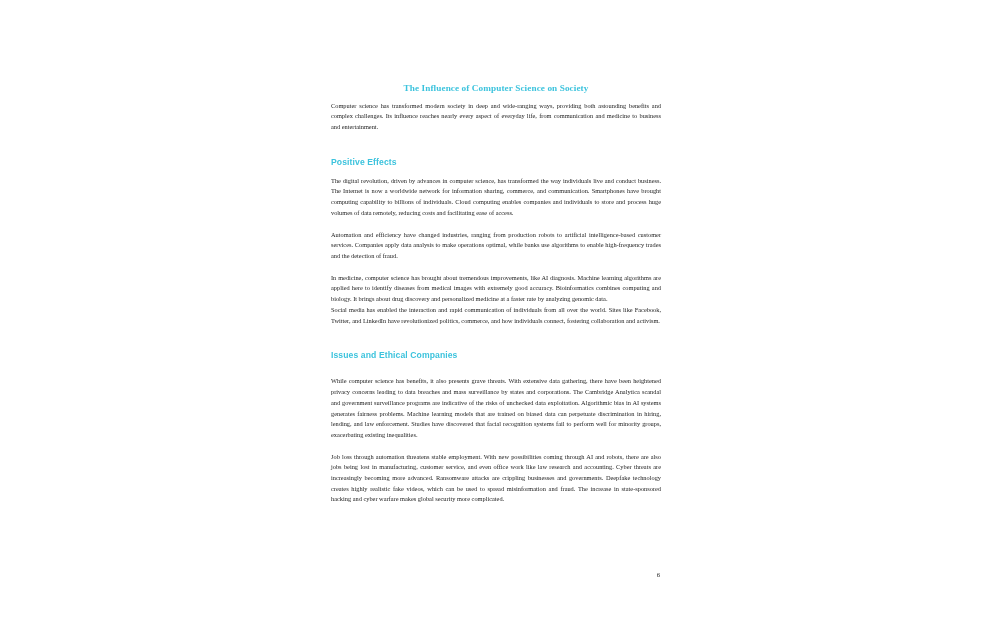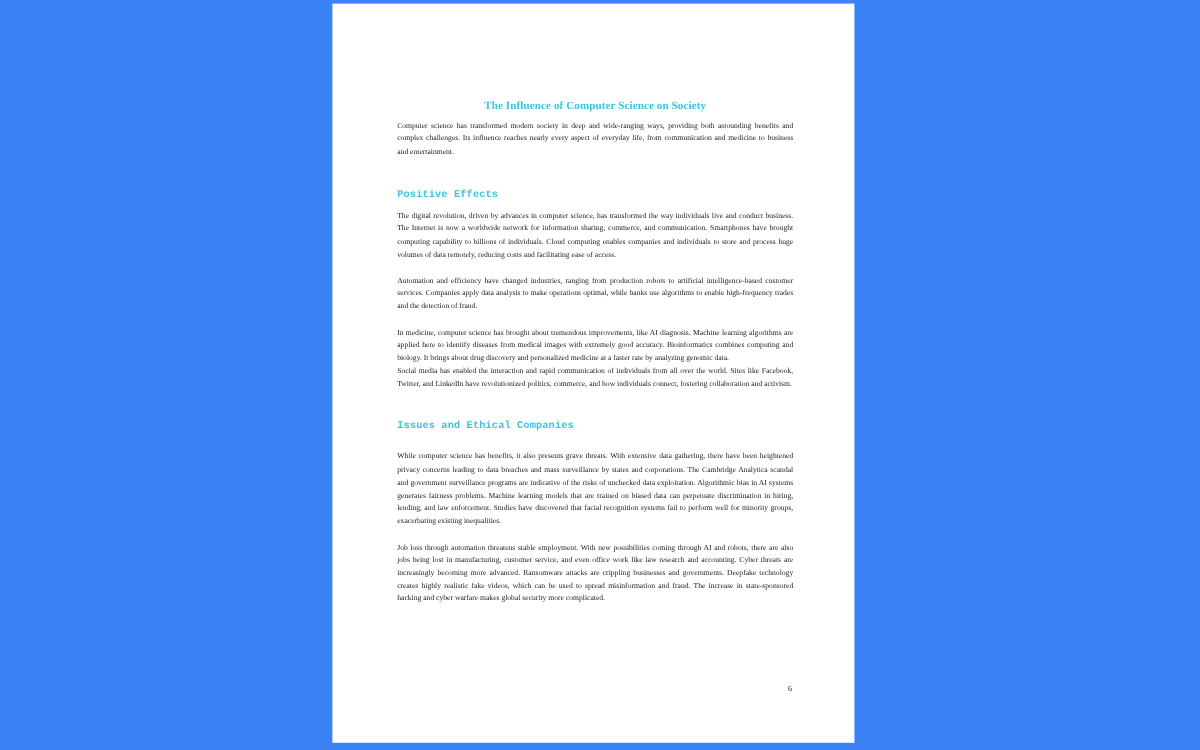--- a/index.html
+++ b/index.html
@@ -12,21 +12,21 @@
     height: 625px;
     background: #333333;
     overflow: hidden;
     font-family: "Liberation Serif", serif;
   }
 
   #viewer {
     position: relative;
     width: 1000px;
     height: 625px;
-    background: #3b82f6;
+    background: #ffffff;
   }
 
   #page {
     position: absolute;
     left: 277px;
     top: 3px;
     width: 435px;
     height: 616px;
     background: #ffffff;
     box-sizing: border-box;
@@ -44,21 +44,21 @@
     font-size: 9.2px;
     font-weight: bold;
     color: #3cc3dd;
     text-align: center;
     line-height: 1.25;
     margin: 0 0 3px 0;
     letter-spacing: 0.1px;
   }
 
   .section-heading {
-    font-family: Liberation Mono, monospace;
+    font-family: Liberation Sans, sans-serif;
     font-size: 8.6px;
     font-weight: bold;
     color: #3cc3dd;
     text-align: left;
     line-height: 1.3;
     margin: 0;
     letter-spacing: 0.1px;
   }
 
   p.body-text {

